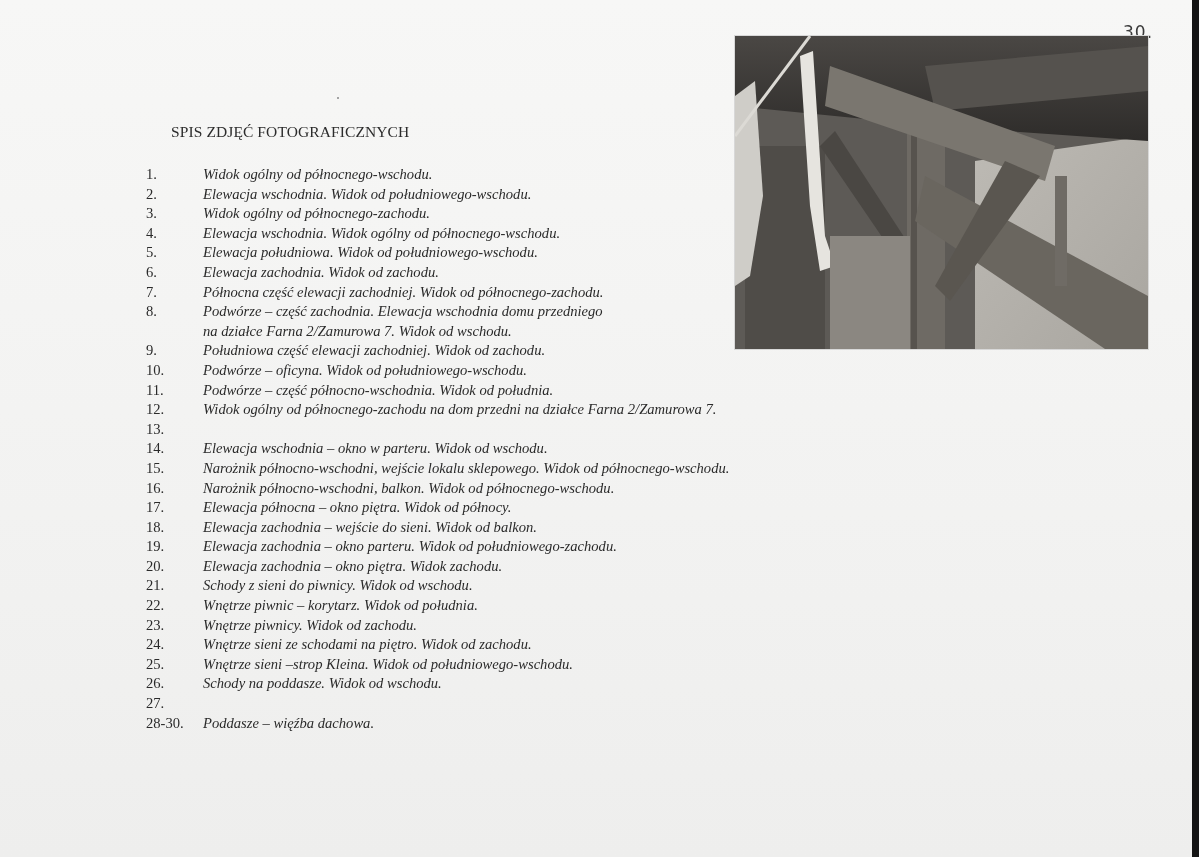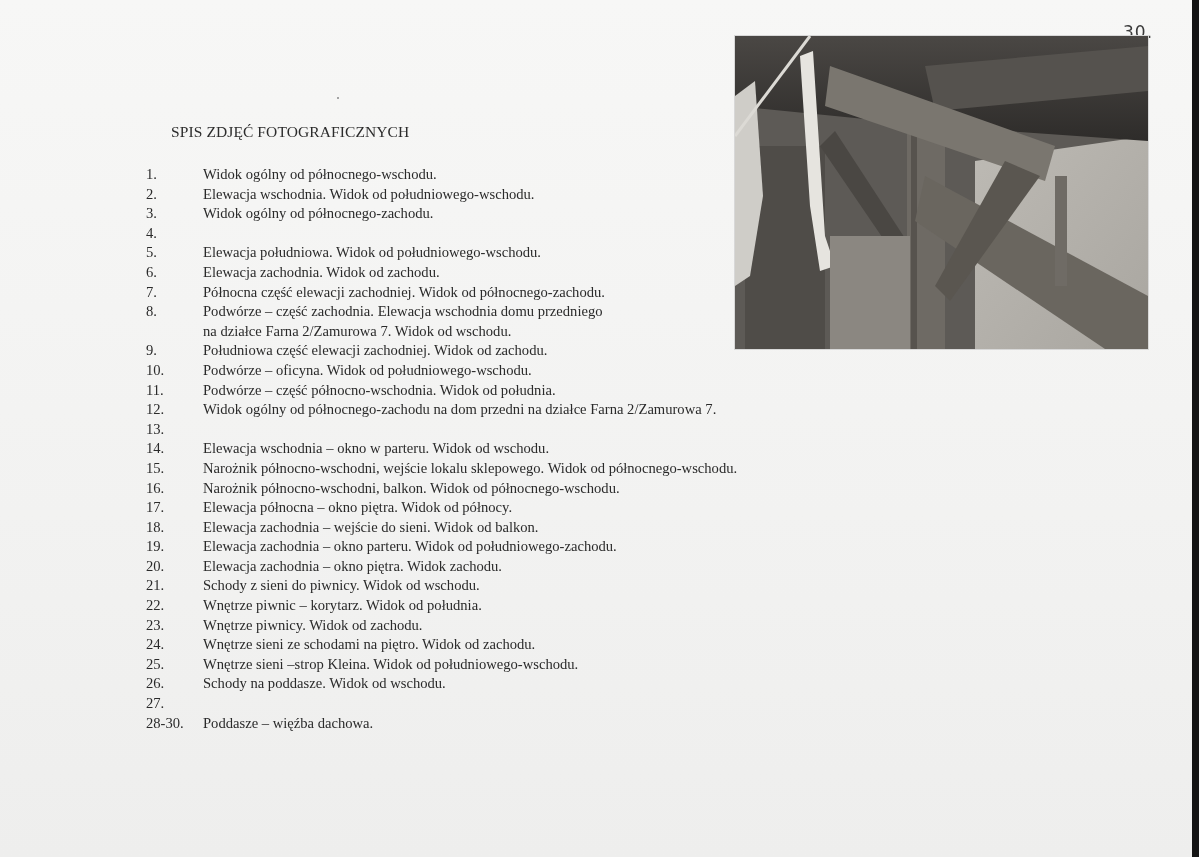--- a/index.html
+++ b/index.html
@@ -30,21 +30,21 @@
     position:absolute; left:146px; top:123px; font-size:15.5px; color:#2c2c2c;
     letter-spacing:0.1px;
     margin-left:25px;
   }
   .list {
     position:absolute; left:146px; top:165px; margin:0; padding:0; list-style:none;
     font-size:14.6px; line-height:19.6px;
   }
   .list li { display:flex; }
   .list .num { width:57px; flex:0 0 57px; }
-  .list .txt { white-space:pre; }
+  .list .txt { white-space:pre;font-style:italic; }
   .dot {
     position:absolute; left:337px; top:97px; width:2px; height:2px; background:#888; border-radius:1px;
   }
 </style>
 </head>
 <body>
 
 <div class="page">
   <div class="dot"></div>
 
@@ -103,20 +103,21 @@
     <li>
         <span class="num">2.</span>
         <span class="txt">Elewacja wschodnia. Widok od południowego-wschodu.</span>
       </li>
     <li>
         <span class="num">3.</span>
         <span class="txt">Widok ogólny od północnego-zachodu.</span>
       </li>
     <li>
         <span class="num">4.</span>
+        <span class="txt">Elewacja wschodnia. Widok ogólny od północnego-wschodu.</span>
       </li>
     <li>
         <span class="num">5.</span>
         <span class="txt">Elewacja południowa. Widok od południowego-wschodu.</span>
       </li>
     <li>
         <span class="num">6.</span>
         <span class="txt">Elewacja zachodnia. Widok od zachodu.</span>
       </li>
     <li>

